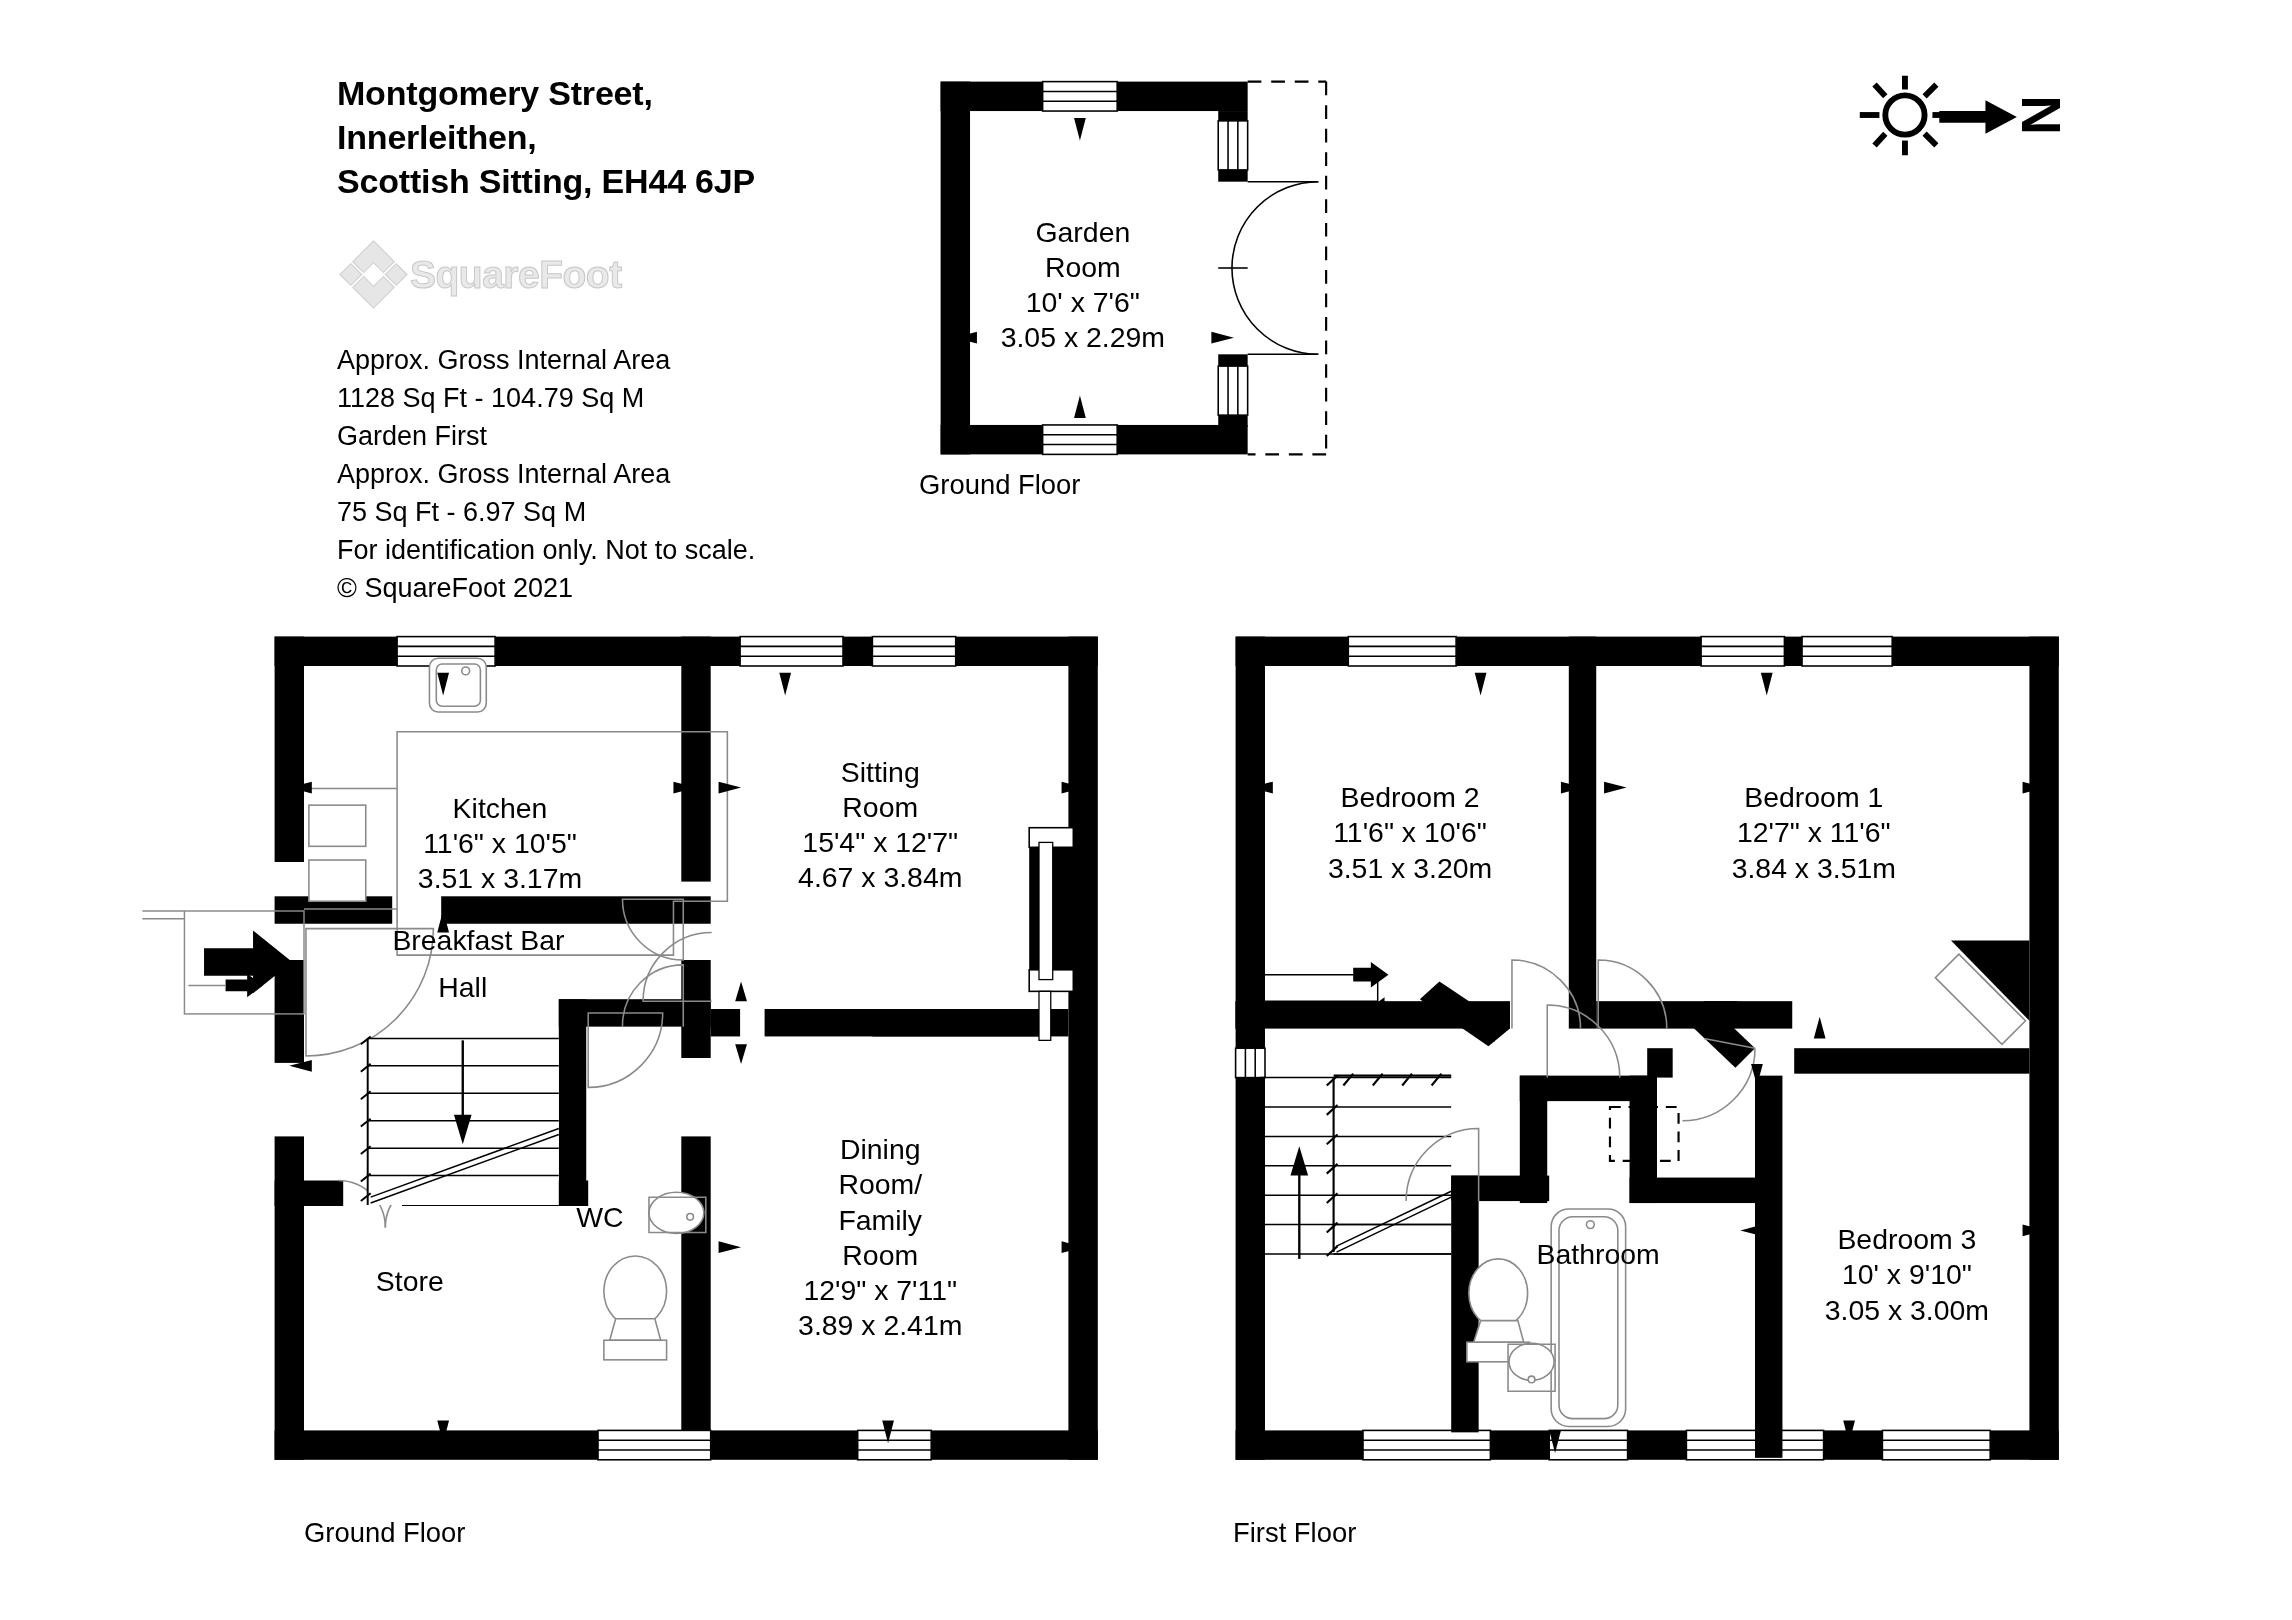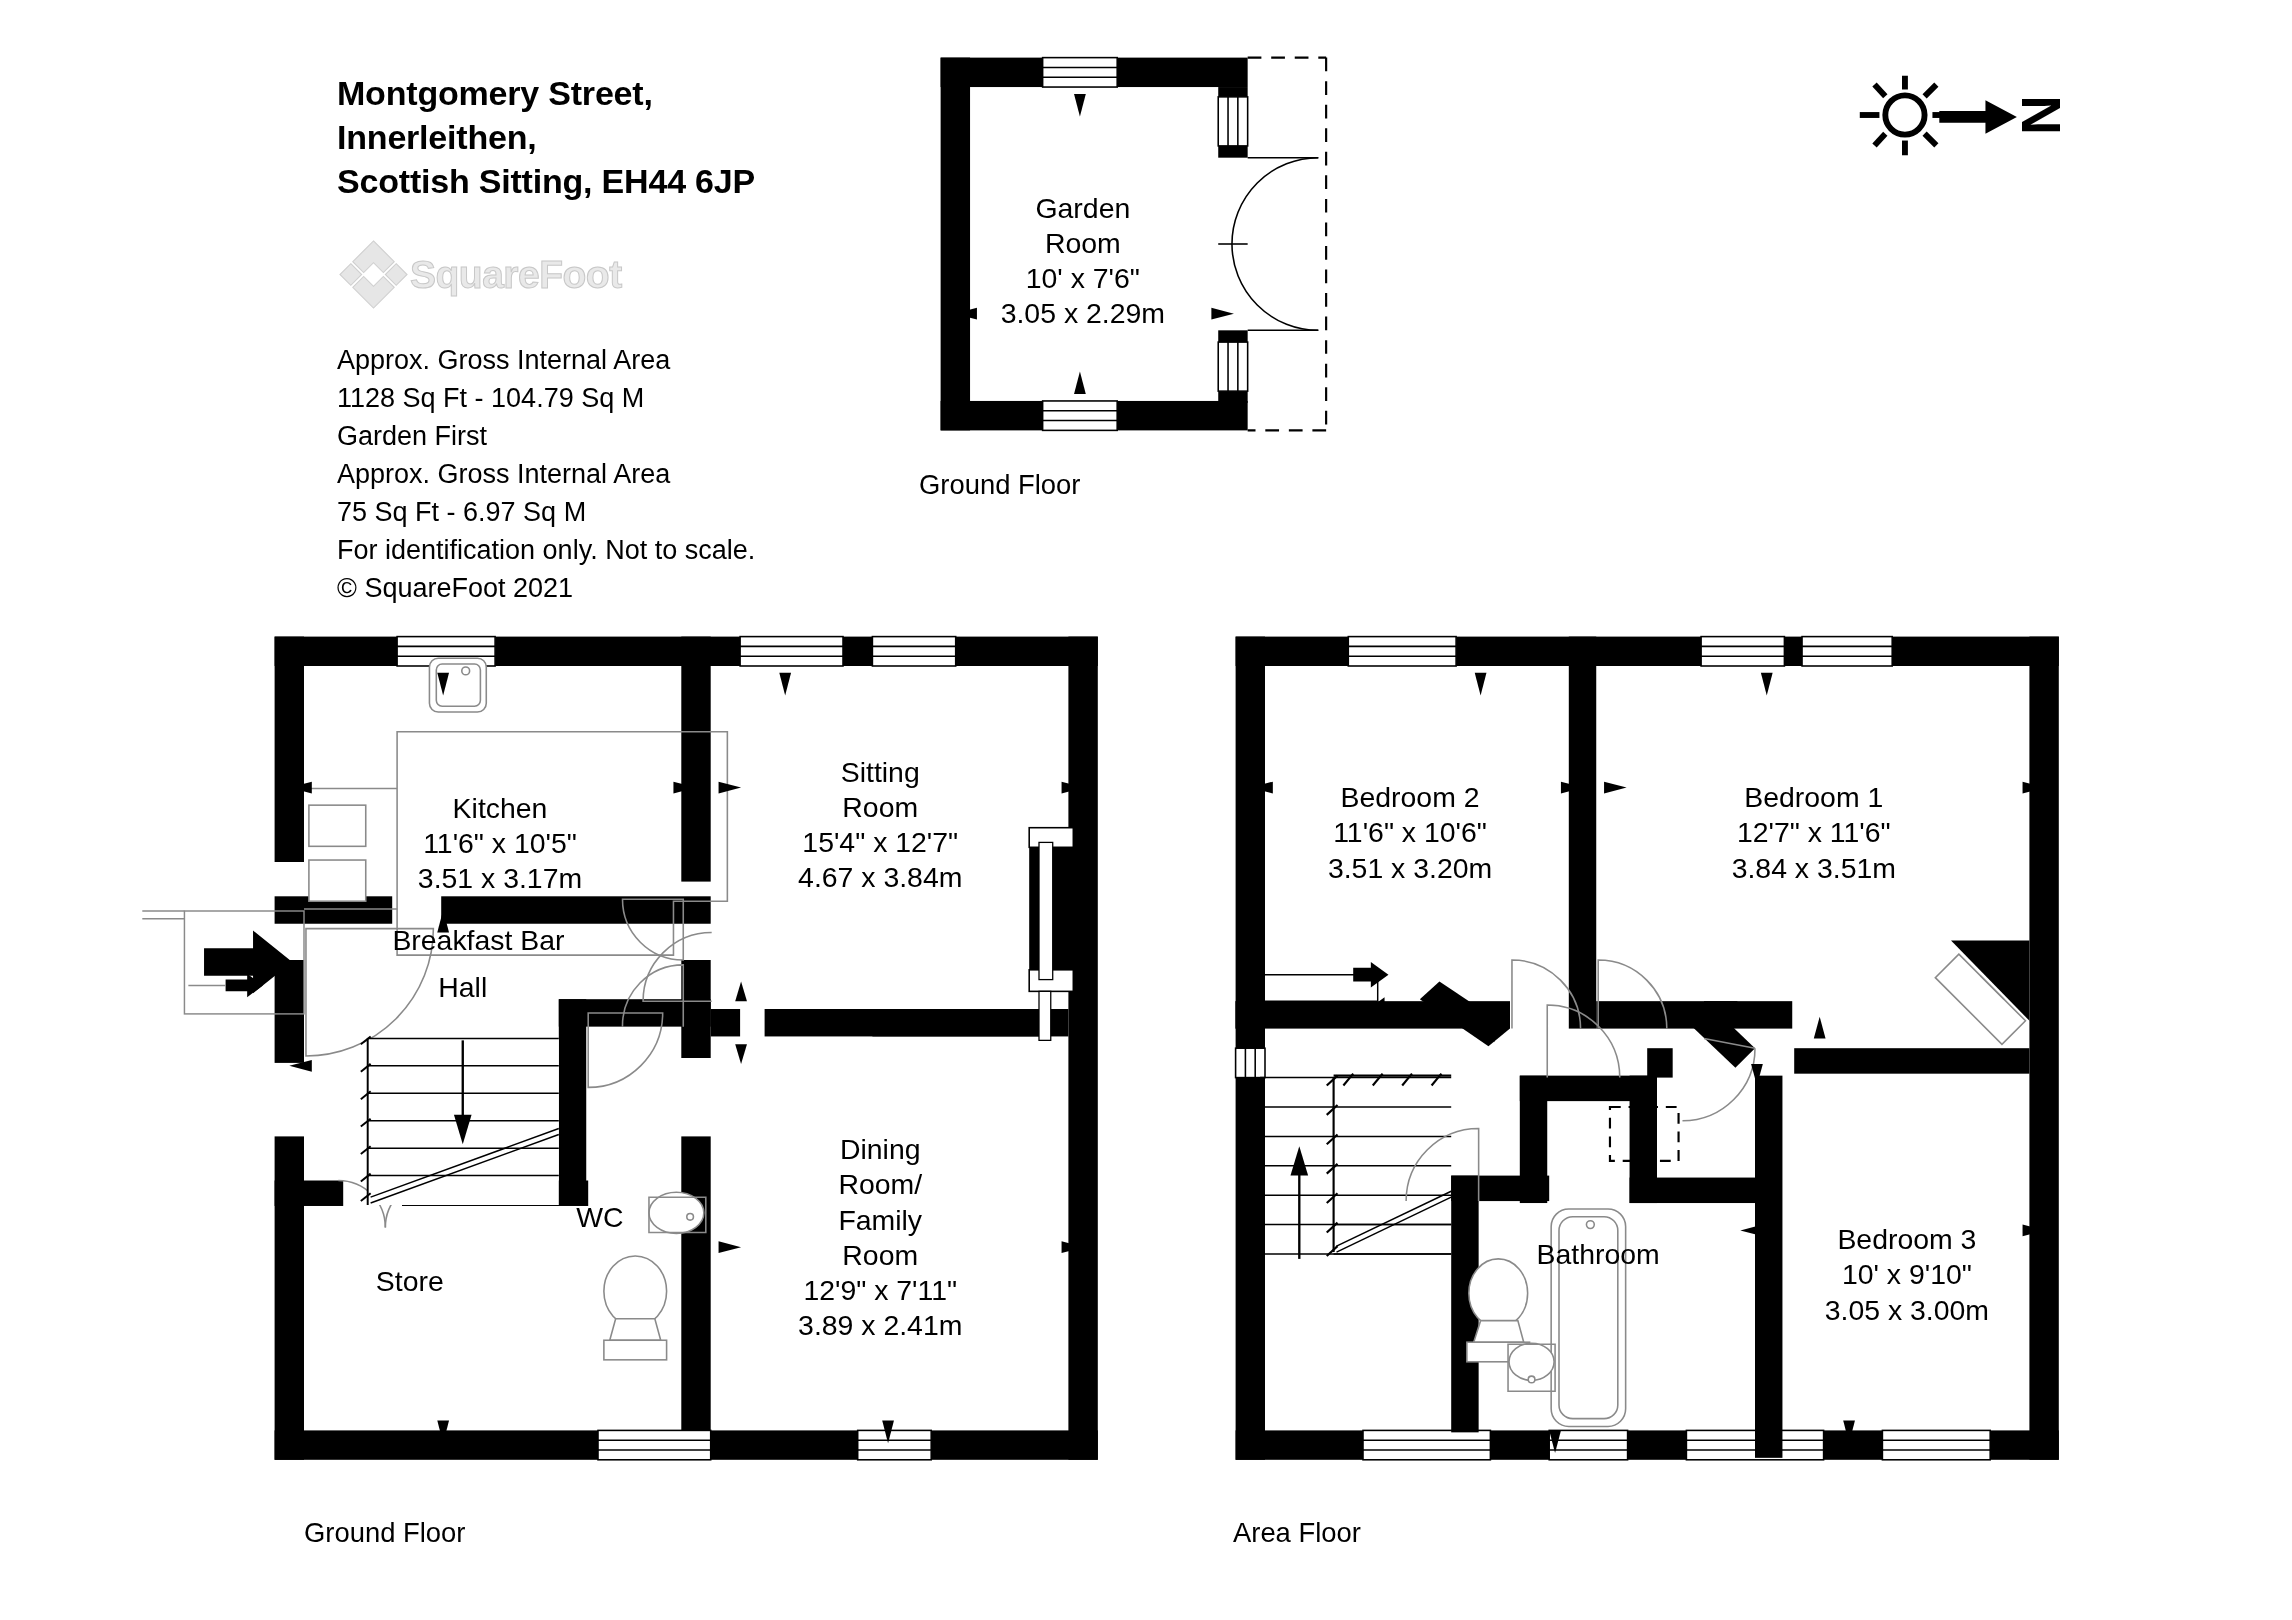--- a/index.html
+++ b/index.html
@@ -74,21 +74,21 @@
     position: absolute;
     font-size: 27.4px;
     white-space: nowrap;
   }
   #caption-garden   { left: 919px;  top: 469px; }
   #caption-ground   { left: 304px;  top: 1517px; }
   #caption-first    { left: 1233px; top: 1517px; }
 
   
   .plan { position: absolute; }
-  #plan-garden { left: 921px;  top: 38px; }
+  #plan-garden { left: 921px;  top: 62px; }
   #plan-ground { left: 245px;  top: 617px; }
   #plan-first  { left: 1206px; top: 617px; }
   #compass     { left: 1848px; top: 54px; }
 
   svg { display: block; overflow: visible; }
 
   
   .rlabel { font-family: "Liberation Sans", sans-serif; font-size: 29px; fill:#000; text-anchor: middle; }
 </style>
 </head>
@@ -600,16 +600,16 @@
         <text class="rlabel" x="620" y="266">3.84 x 3.51m</text>
       </g>
       <g>
         <text class="rlabel" x="715" y="645">Bedroom 3</text>
         <text class="rlabel" x="715" y="681">10' x 9'10"</text>
         <text class="rlabel" x="715" y="717">3.05 x 3.00m</text>
       </g>
       <text class="rlabel" x="400" y="660">Bathroom</text>
     </svg>
   </div>
-  <div class="floor-caption" id="caption-first">Area Floor</div>
+  <div class="floor-caption" id="caption-first">First Floor</div>
 
 </div>
 
 
 </body></html>

